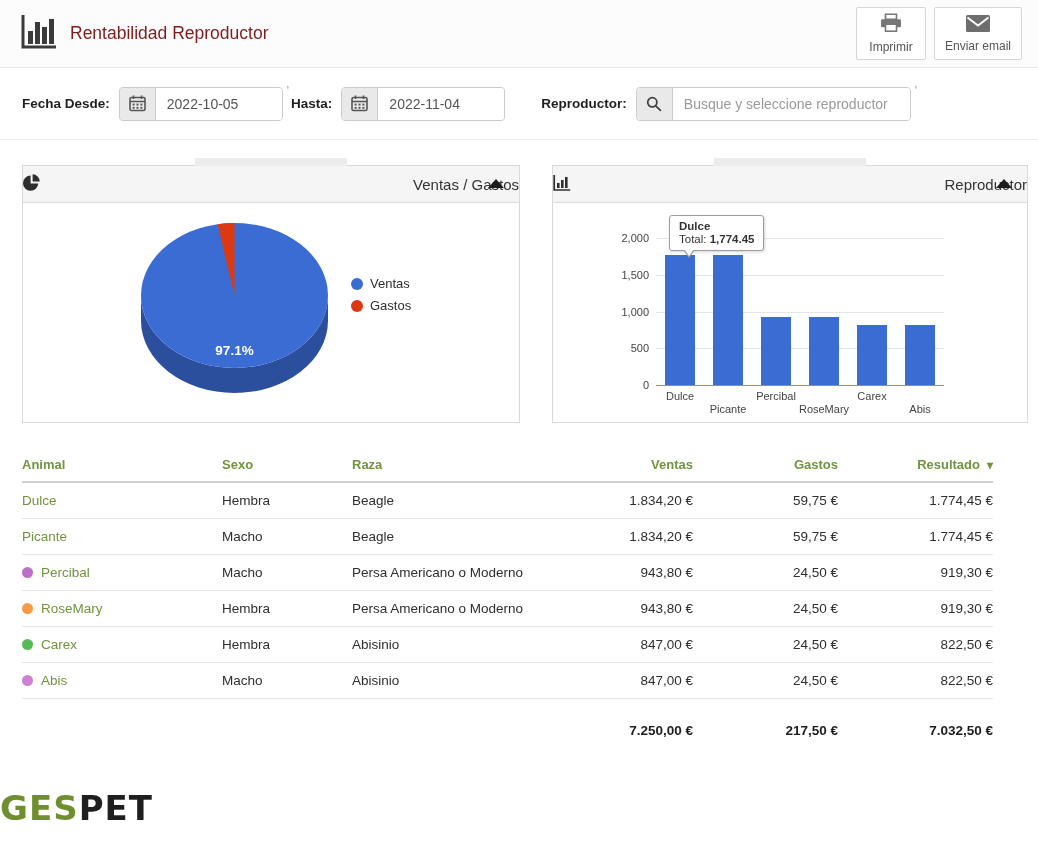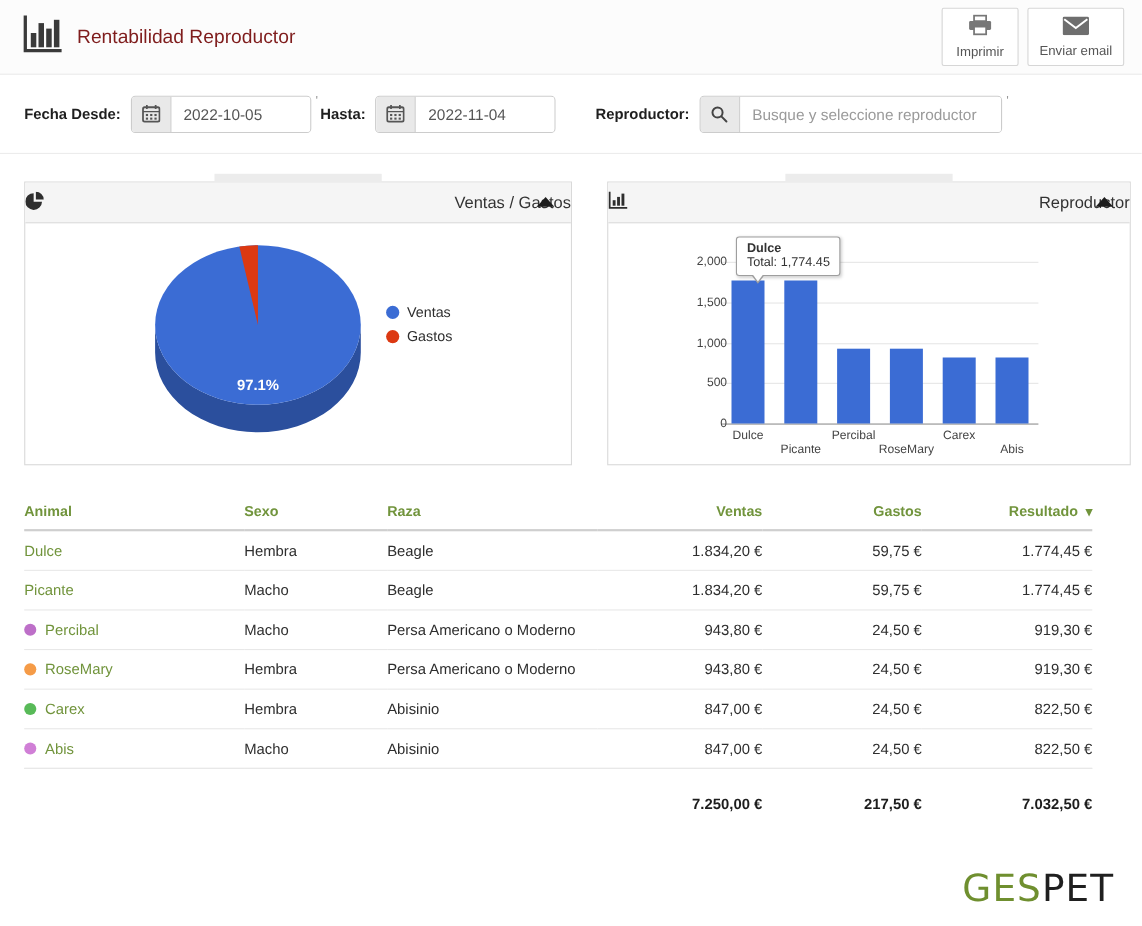--- a/index.html
+++ b/index.html
@@ -74,58 +74,58 @@
   }
   .panel-body { position:relative; height:219px; overflow:hidden; }
   
   #pie-svg { position:absolute; left:0; top:0; }
   .legend { position:absolute; left:328px; top:73px; display:flex; flex-direction:column; gap:7px; }
   .legend-item { display:flex; align-items:center; gap:7px; font-size:13px; color:#2e2e2e; }
   .legend-dot { width:12px; height:12px; border-radius:50%; }
   
   .gridline { position:absolute; height:1px; background:#e6e6e6; }
   .gridline.axis { background:#8f8f8f; }
-  .ytick { position:absolute; left:12px; width:96px; text-align:right; font-size:11px; color:#444; }
+  .ytick { position:absolute; left:0; width:96px; text-align:right; font-size:11px; color:#444; }
   .xtick { position:absolute; transform:translateX(-50%); font-size:11px; color:#444; white-space:nowrap; }
   .bar { position:absolute; width:30px; }
   .tooltip {
     position:absolute; left:116px; top:12px; background:#fff; border:1px solid #9e9e9e;
     border-radius:3px; padding:4px 9px 5px; font-size:11.5px; color:#333; z-index:5;
     box-shadow:1px 1px 3px rgba(0,0,0,.18); white-space:nowrap;
   }
   .tooltip:before {
     content:""; position:absolute; left:13px; bottom:-8px;
     border-left:6px solid transparent; border-right:6px solid transparent;
     border-top:8px solid #9e9e9e;
   }
   .tooltip:after {
     content:""; position:absolute; left:14px; bottom:-6px;
     border-left:5px solid transparent; border-right:5px solid transparent;
     border-top:7px solid #fff;
   }
   .tt-title { font-weight:bold; margin-bottom:1px; }
-  .tt-row b { font-weight:normal; }
+  .tt-row b { font-weight:bold; }
   
   .table-wrap { margin:27px 45px 0 22px; }
   table { width:100%; border-collapse:collapse; table-layout:fixed; }
   th {
     font-size:13px; font-weight:bold; text-align:left; padding:7px 0 9px;
     border-bottom:2px solid #cfcfcf;
   }
   th, .sort-caret { color:#71943C; }
   th.num, td.num { text-align:right; }
   .sort-caret { font-size:12px; margin-left:7px; cursor:pointer; }
   td { font-size:13.5px; color:#2e2e2e; padding:10px 0; border-bottom:1px solid #e8e8e8; }
   .animal-link { color:#71943C; cursor:pointer; }
   .dot { display:inline-block; width:11px; height:11px; border-radius:50%; margin-right:8px; vertical-align:-1px; }
   tfoot td { font-weight:bold; color:#1d1d1d; border-bottom:none; padding:24px 0; }
   
   .brand {
-    text-align:right; padding:26px 25px 0 0; font-size:34px; letter-spacing:1px;
-    font-family:"DejaVu Sans", sans-serif; font-weight:400;
+    text-align:left; padding:26px 25px 0 0; font-size:34px; letter-spacing:1px;
+    font-family:"DejaVu Sans", sans-serif; font-weight:700;
   }
   .brand .ges { color:#6F8F2F; }
   .brand .pet { color:#1f1f1f; }
 </style>
 </head>
 <body>
 
 <div class="topbar">
   <div class="topbar-left">
     <span>

